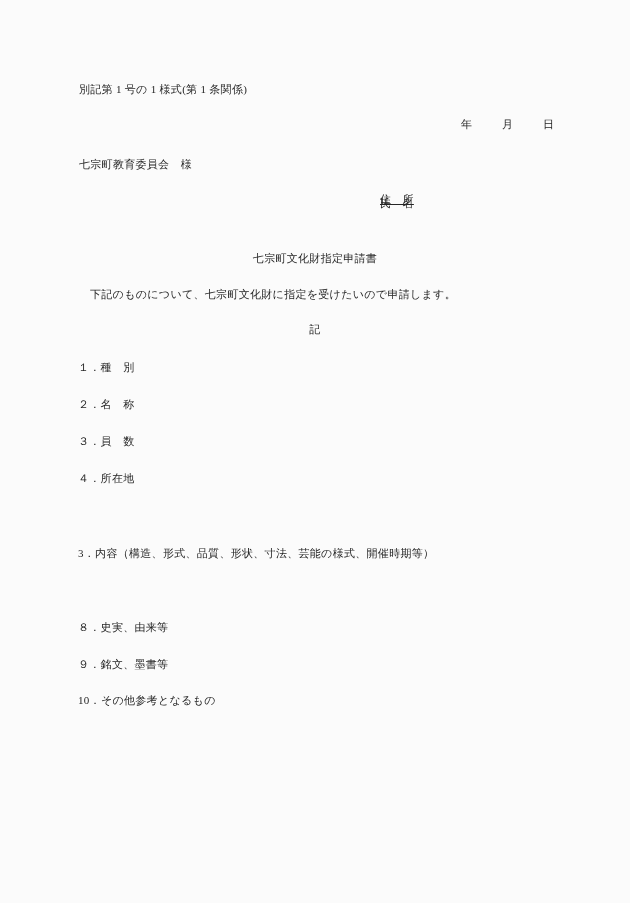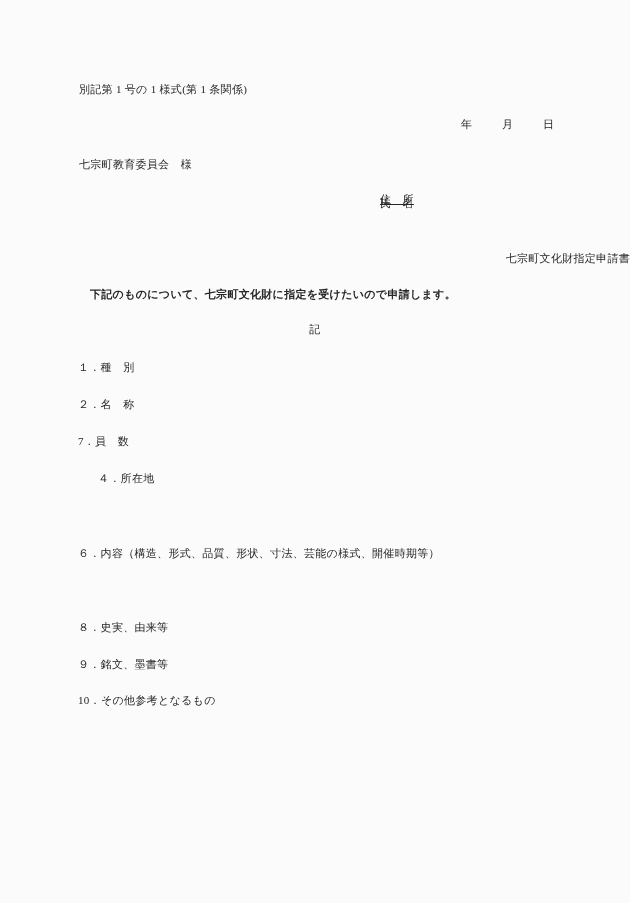--- a/index.html
+++ b/index.html
@@ -56,28 +56,28 @@
     <span>月</span>
     <span>日</span>
   </div>
 
   <div class="abs" style="left:79px; top:157px;">七宗町教育委員会　様</div>
 
   <div class="abs" style="left:380px; top:192px;text-decoration:underline;">住　所</div>
 
   <div class="abs" style="left:380px; top:196px;">氏　名</div>
 
-  <div class="abs centered" style="top:251px;text-align:right;">七宗町文化財指定申請書</div>
+  <div class="abs centered" style="top:251px;">七宗町文化財指定申請書</div>
 
-  <div class="abs" style="left:90px; top:287px;font-weight:bold;">下記のものについて、七宗町文化財に指定を受けたいので申請します。</div>
+  <div class="abs" style="left:90px; top:287px;">下記のものについて、七宗町文化財に指定を受けたいので申請します。</div>
 
   <div class="abs centered" style="top:322px;">記</div>
 
   <div class="item" style="top:360px;">１．種　別</div>
   <div class="item" style="top:397px;">２．名　称</div>
-  <div class="item" style="top:434px;">7．員　数</div>
-  <div class="item" style="top:471px;margin-left:20px;">４．所在地</div>
-  <div class="item" style="top:546px;">６．内容（構造、形式、品質、形状、寸法、芸能の様式、開催時期等）</div>
+  <div class="item" style="top:434px;">３．員　数</div>
+  <div class="item" style="top:471px;">４．所在地</div>
+  <div class="item" style="top:546px;">3．内容（構造、形式、品質、形状、寸法、芸能の様式、開催時期等）</div>
   <div class="item" style="top:620px;">８．史実、由来等</div>
   <div class="item" style="top:657px;">９．銘文、墨書等</div>
   <div class="item" style="top:693px;">10．その他参考となるもの</div>
 
 </div>
 
 </body></html>

